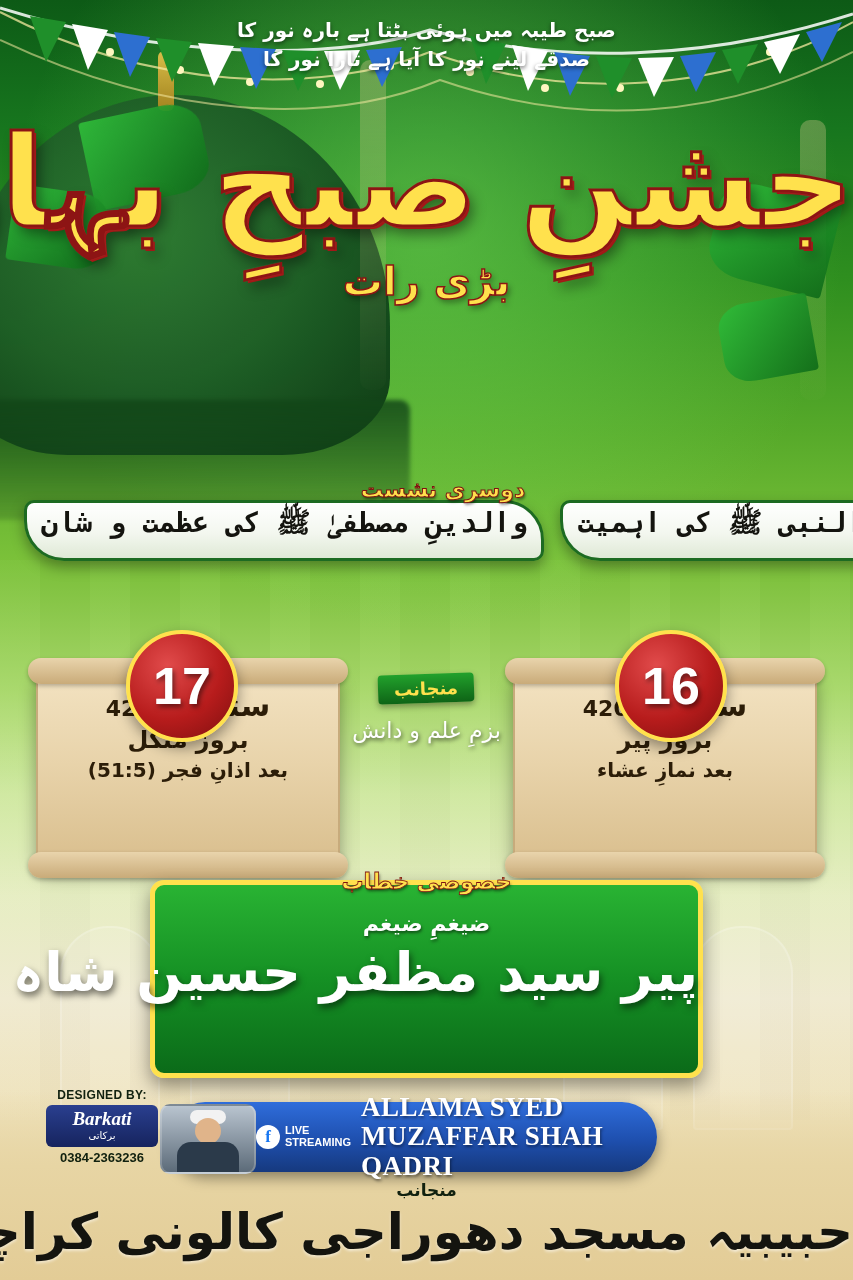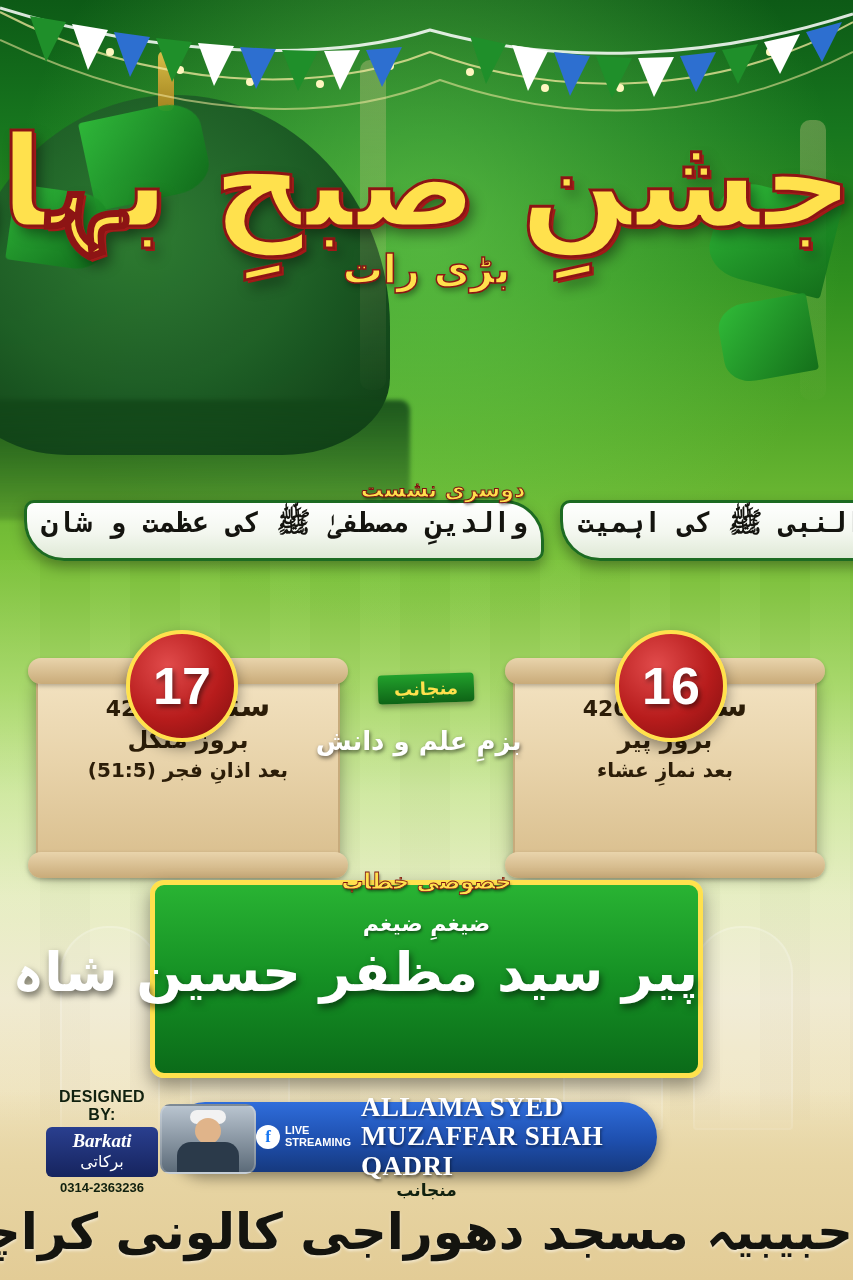--- a/index.html
+++ b/index.html
@@ -152,21 +152,21 @@
     line-height: 1.0;
     color: #ffe14d;
     -webkit-text-stroke: 3px #8d1414;
     text-shadow:
       0 0 2px #fff2a0,
       3px 3px 0 #a31717,
       6px 8px 14px rgba(0,0,0,0.45);
     letter-spacing: -4px;
   }
   .title-sub {
-    margin-top: 0;
+    margin-top: 12px;
     font-size: 40px;
     font-weight: bold;
     color: #ffe14d;
     -webkit-text-stroke: 1.5px #8d1414;
     text-shadow: 2px 3px 6px rgba(0,0,0,0.45);
   }
 
   
   .sessions {
     position: absolute;
@@ -288,23 +288,23 @@
     background: linear-gradient(180deg, #22a12c, #0e6416);
     color: #ffe14d;
     font-size: 18px;
     font-weight: bold;
     padding: 4px 16px;
     border-radius: 4px;
     transform: rotate(-2deg);
     box-shadow: 0 3px 6px rgba(0,0,0,0.35);
   }
   .center-flag-text {
-    margin-top: 22px;
-    font-size: 26px;
-    font-weight: bold;
+    margin-top: 14px;
+    font-size: 22px;
+    font-weight: normal;
     color: #ffffff;
     line-height: 1.3;
     text-shadow: 1px 2px 4px rgba(0,0,0,0.6);
   }
 
   
   .speaker-panel {
     position: absolute;
     left: 150px;
     right: 150px;
@@ -349,41 +349,41 @@
   
   .designer {
     position: absolute;
     left: 46px;
     top: 1088px;
     width: 112px;
     text-align: center;
     z-index: 10;
   }
   .designer-title {
-    font-size: 16px;
+    font-size: 12px;
     font-weight: bold;
     color: #11210f;
     letter-spacing: 0.3px;
   }
   .designer-logo {
     margin-top: 3px;
     background: linear-gradient(180deg, #2a3f8f, #16245e);
     color: #ffffff;
     border-radius: 6px;
     padding: 4px 2px 6px;
   }
   .designer-logo .brand {
     font-family: "Liberation Serif", serif;
     font-style: italic;
     font-size: 19px;
     font-weight: bold;
     line-height: 1.1;
   }
   .designer-logo .brand-ur {
-    font-size: 16px;
+    font-size: 10px;
   }
   .designer-phone {
     margin-top: 3px;
     font-size: 13px;
     font-weight: bold;
     color: #11210f;
   }
 
   
   .livebar {
@@ -556,20 +556,24 @@
         <polygon points="596,56 632,58 612,98" fill="#1f8f2a"></polygon>
         <polygon points="638,58 674,57 654,97" fill="#ffffff"></polygon>
         <polygon points="680,56 716,52 696,92" fill="#2d6fd0"></polygon>
         <polygon points="722,50 758,44 738,84" fill="#1f8f2a"></polygon>
         <polygon points="764,42 800,34 780,74" fill="#ffffff"></polygon>
         <polygon points="806,32 842,22 822,62" fill="#2d6fd0"></polygon>
       </g>
     </svg>
   </div>
 
+  <div class="top-couplet">
+    <div class="urdu">صبح طیبہ میں ہوئی بٹتا ہے بارہ نور کا</div>
+    <div class="urdu">صدقے لینے نور کا آیا ہے تارا نور کا</div>
+  </div>
 
   <div class="title-wrap">
     <div class="title-main urdu">جشنِ صبحِ بہاراں</div>
     <div class="title-sub urdu">بڑی رات</div>
   </div>
 
   <div class="sessions">
     <div class="session">
       <div class="session-label urdu">دوسری نشست</div>
       <div class="session-text urdu">والدینِ مصطفیٰ ﷺ کی عظمت و شان</div>
@@ -618,21 +622,21 @@
     <div class="speaker-sub urdu">ضیغمِ ضیغم</div>
     <div class="speaker-name urdu">پیر سید مظفر حسین شاہ قادری</div>
   </div>
 
   <div class="designer">
     <div class="designer-title">DESIGNED BY:</div>
     <div class="designer-logo">
       <div class="brand">Barkati</div>
       <div class="brand-ur urdu">برکاتی</div>
     </div>
-    <div class="designer-phone">0314-2363236</div>
+    <div class="designer-phone">0384-2363236</div>
   </div>
 
   <div class="livebar">
     <div class="live-avatar">
       <div class="turban"></div>
       <div class="head"></div>
       <div class="body"></div>
     </div>
     <div class="fb-chip">
       <div class="fb-icon">f</div>

